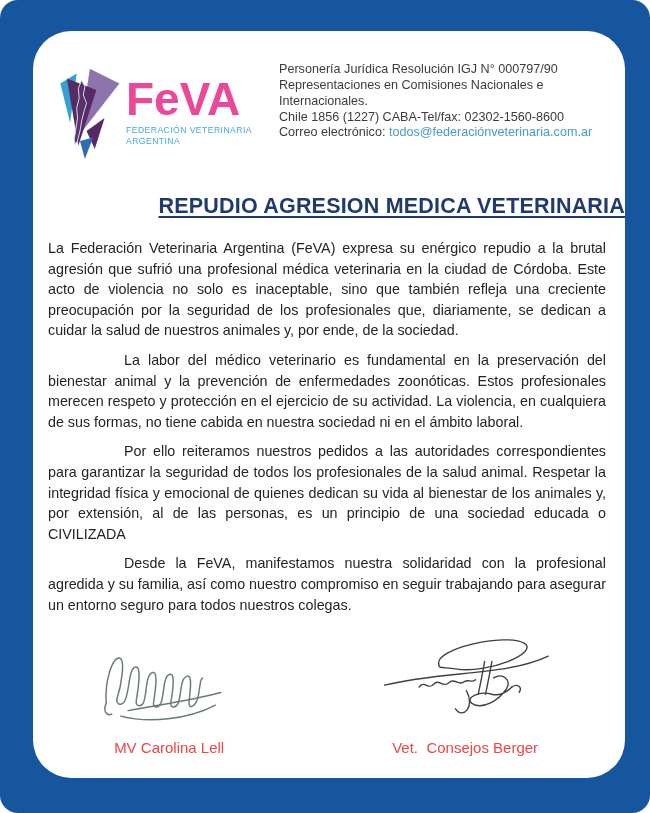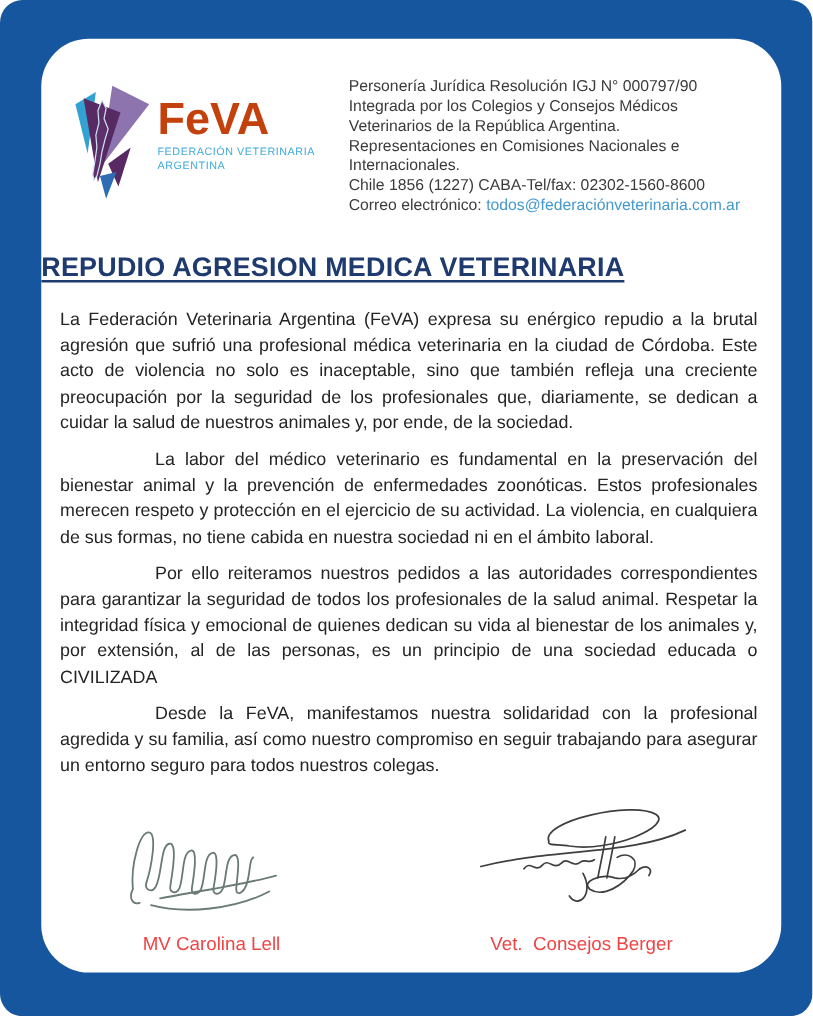--- a/index.html
+++ b/index.html
@@ -14,32 +14,32 @@
   .page {
     position:absolute; left:33px; top:31px; width:592px; height:747px;
     background:#ffffff; border-radius:38px; overflow:hidden;
   }
   
   .header { display:flex; padding:30px 14px 0 24px; }
   .logo-block { width:222px; flex:0 0 auto; display:flex; align-items:flex-start; }
   .logo-mark { width:64px; height:104px; flex:0 0 auto; }
   .logo-text { margin-left:5px; margin-top:18px; }
   .logo-name {
-    font-size:36px; line-height:0.9; font-weight:600; color:#c2410c; letter-spacing:0px;
+    font-size:46px; line-height:0.9; font-weight:600; color:#ec4899; letter-spacing:0px;
   }
   .logo-tag {
     margin-top:5px; font-size:8.6px; letter-spacing:0.45px; color:#41aadc; line-height:1.25;
   }
   .info-block {
     flex:1; font-size:12.6px; line-height:1.26; color:#3b3b3b; padding-top:1px;
   }
   .info-line { }
   .info-link { color:#4599cc; }
   
-  .title-wrap { text-align:left; margin-top:29px; }
+  .title-wrap { text-align:right; margin-top:29px; }
   .title {
     display:inline-block; font-size:21.5px; font-weight:bold; color:#1e3a6e;
     text-decoration:underline; text-decoration-thickness:2px; text-underline-offset:3px;
     letter-spacing:0.2px;
   }
   
   .body { padding:19px 19px 0 15px; font-size:14.3px; line-height:20.6px;
           text-align:justify; color:#242424; }
   .body p { margin:0 0 9px 0; }
   .body p.indent { text-indent:76px; }
@@ -74,21 +74,20 @@
         <div class="logo-text">
           <div class="logo-name">FeVA</div>
           <div class="logo-tag">
             <div>FEDERACIÓN VETERINARIA</div>
             <div>ARGENTINA</div>
           </div>
         </div>
       </div>
       <div class="info-block">
         <div class="info-line">Personería Jurídica Resolución IGJ N° 000797/90</div>
-        <div class="info-line">Integrada por los Colegios y Consejos Médicos Veterinarios de la República Argentina.</div>
         <div class="info-line">Representaciones en Comisiones Nacionales e Internacionales.</div>
         <div class="info-line">Chile 1856 (1227) CABA-Tel/fax: 02302-1560-8600</div>
         <div class="info-line"><span>Correo electrónico: </span><span class="info-link">todos@federaciónveterinaria.com.ar</span></div>
       </div>
     </div>
 
     <div class="title-wrap">
       <span class="title">REPUDIO AGRESION MEDICA VETERINARIA</span>
     </div>
 

